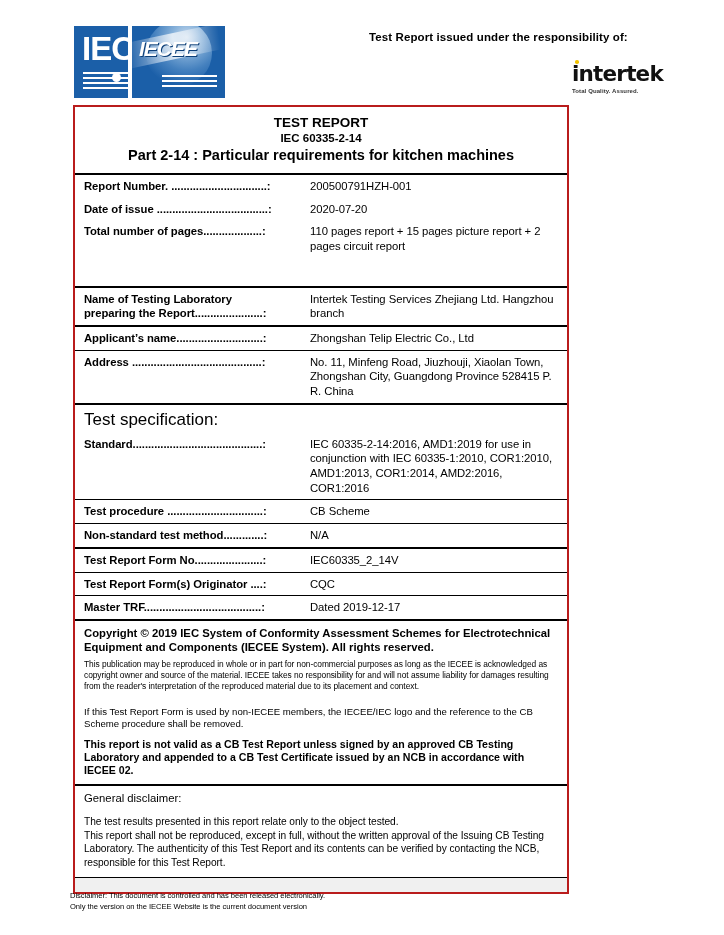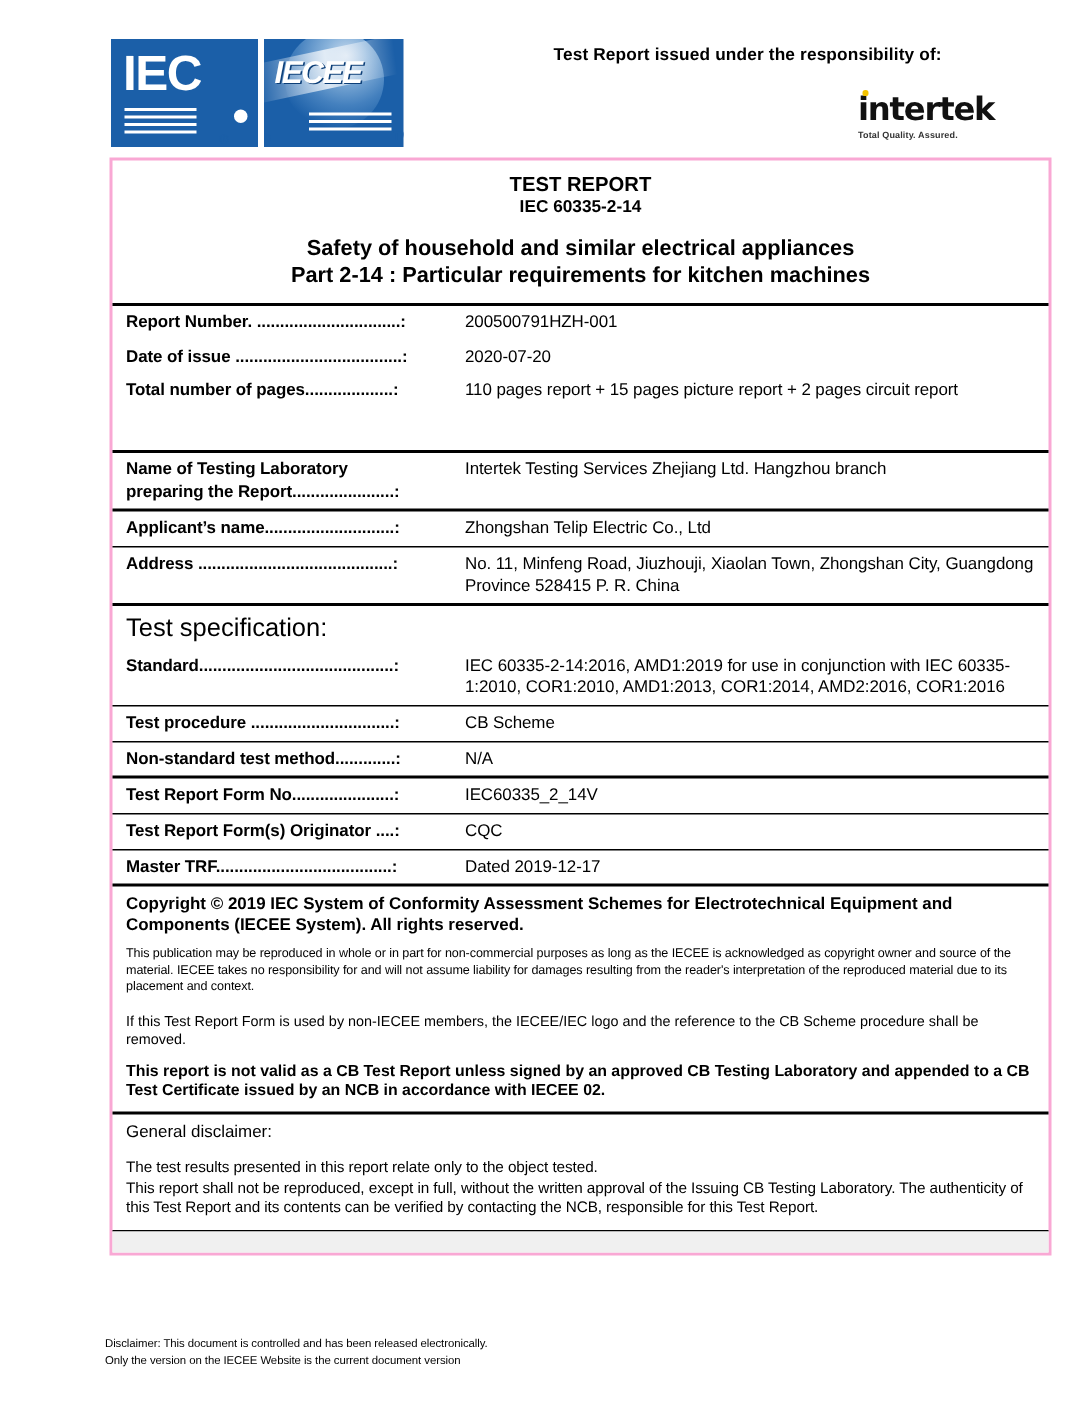--- a/index.html
+++ b/index.html
@@ -27,21 +27,21 @@
   .logos {
     position: absolute;
     left: 74px;
     top: 26px;
     display: flex;
     align-items: flex-start;
   }
   
   .iec-logo {
     position: relative;
-    width: 98px;
+    width: 54px;
     height: 72px;
     background: #1b5fa8;
     margin-right: 4px;
   }
   .iec-text {
     position: absolute;
     left: 8px;
     top: 6px;
     color: #ffffff;
     font-size: 33px;
@@ -188,22 +188,22 @@
     font-weight: bold;
     color: #333333;
     letter-spacing: .1px;
   }
 
   
   .doc-box {
     position: absolute;
     left: 73px;
     top: 105px;
-    width: 628px;
-    border: 2px solid #f9a8d4;
+    width: 496px;
+    border: 2px solid #b91c1c;
     background: #ffffff;
   }
   .sep-thick { border-top: 2px solid #000000; }
   .sep-thin  { border-top: 1px solid #000000; }
 
   
   .title-block {
     padding: 8px 10px 9px 10px;
     text-align: center;
   }
@@ -350,21 +350,20 @@
     <div class="intertek-tag">Total Quality. Assured.</div>
   </div>
 
 </div>
 
 <div class="doc-box">
 
   <div class="title-block">
     <div class="t-main">TEST REPORT</div>
     <div class="t-std">IEC 60335-2-14</div>
-    <div class="t-sub">Safety of household and similar electrical appliances</div>
     <div class="t-sub" style="margin-top:0">Part 2-14 : Particular requirements for kitchen machines</div>
   </div>
 
   <div class="sep-thick"></div>
   <div style="padding-bottom:28px">
     <div class="frow">
       <div class="lab">Report Number. ...............................:</div>
       <div class="val">200500791HZH-001</div>
     </div>
     <div class="frow">

